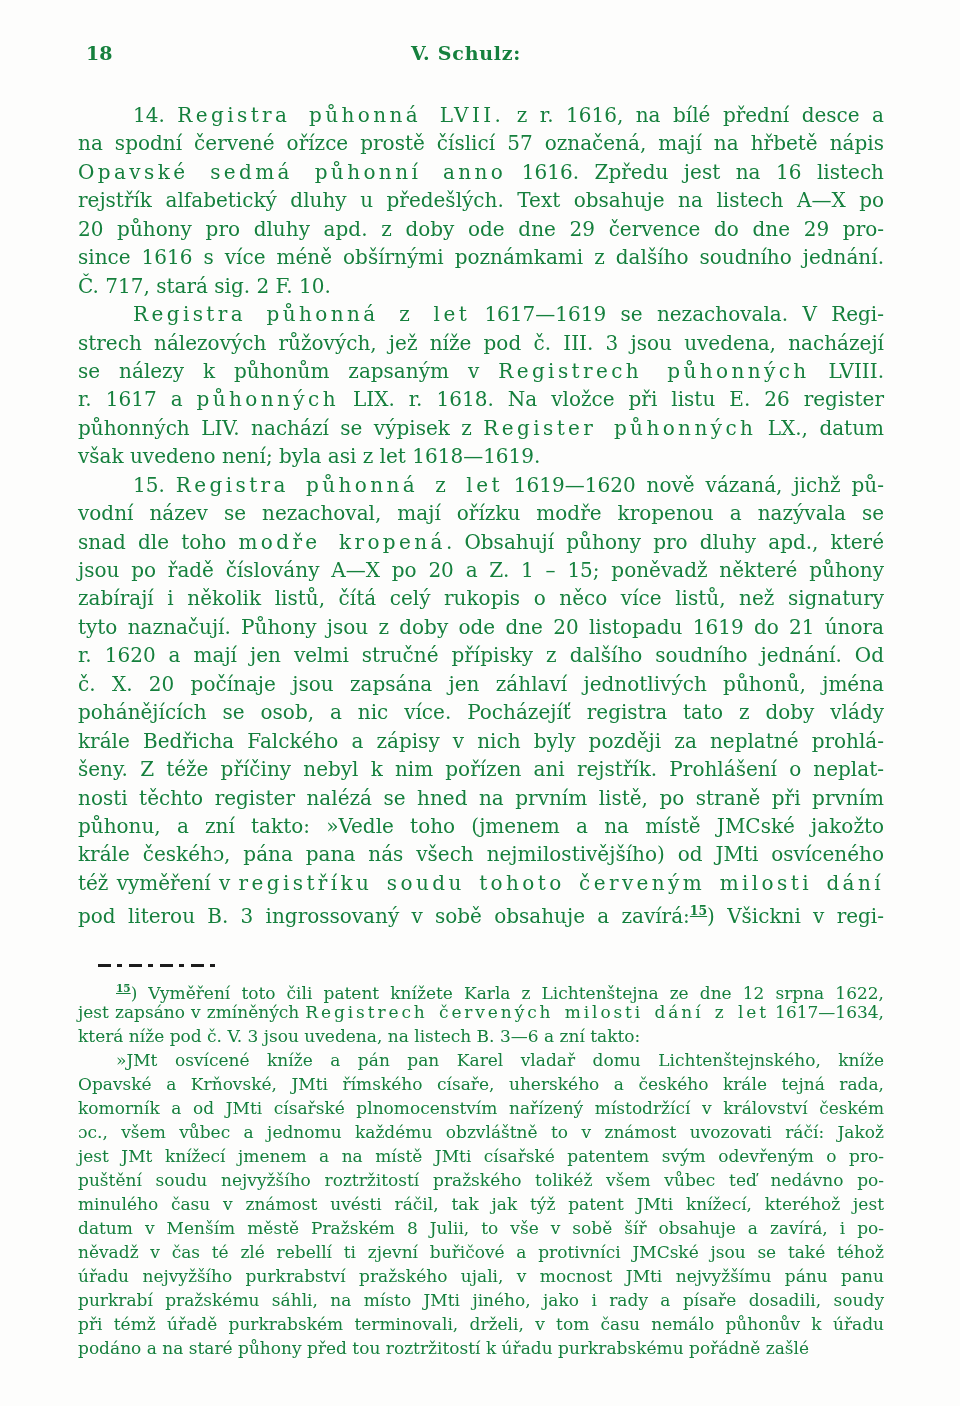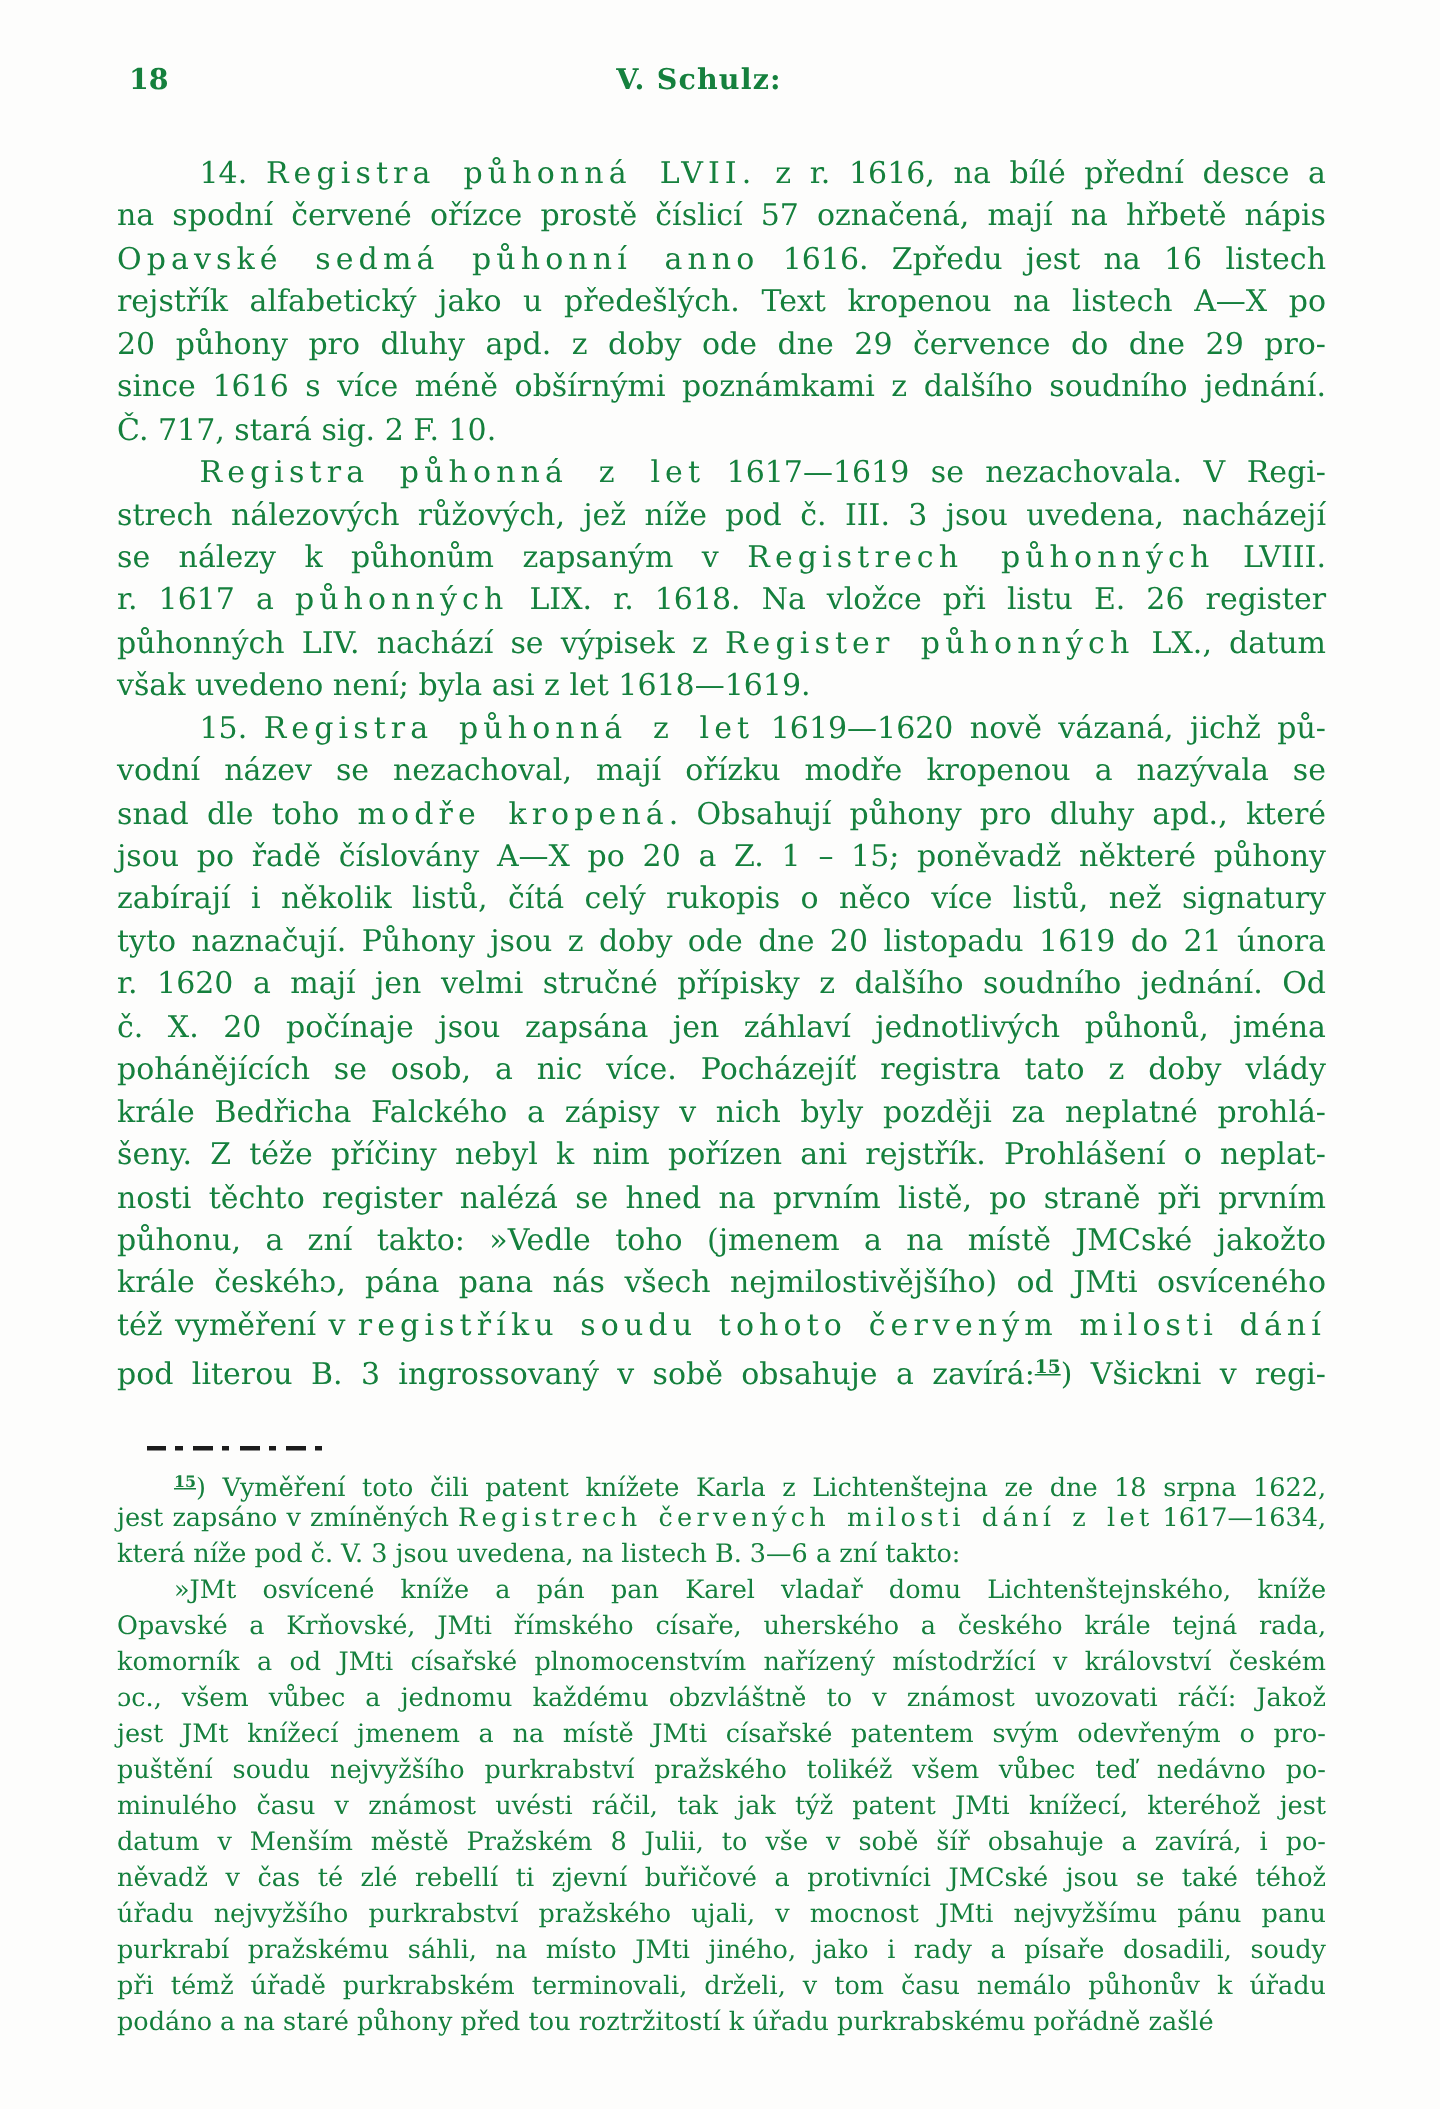--- a/index.html
+++ b/index.html
@@ -90,21 +90,21 @@
 
   <div class="header">
     <span class="page-num">18</span>
     <span class="running-title">V. Schulz:</span>
   </div>
 
   <div class="body-block">
       <div class="line ind"><span>14. </span><span class="sp">Registra půhonná LVII.</span><span> z r. 1616, na bílé přední desce a</span></div>
       <div class="line"><span>na spodní červené ořízce prostě číslicí 57 označená, mají na hřbetě nápis</span></div>
       <div class="line"><span class="sp">Opavské sedmá půhonní anno</span><span> 1616. Zpředu jest na 16 listech</span></div>
-      <div class="line"><span>rejstřík alfabetický jako u předešlých. Text kropenou na listech A—X po</span></div>
+      <div class="line"><span>rejstřík alfabetický dluhy u předešlých. Text obsahuje na listech A—X po</span></div>
       <div class="line"><span>20 půhony pro dluhy apd. z doby ode dne 29 července do dne 29 pro-</span></div>
       <div class="line"><span>since 1616 s více méně obšírnými poznámkami z dalšího soudního jednání.</span></div>
       <div class="line nojust"><span>Č. 717, stará sig. 2 F. 10.</span></div>
       <div class="line ind"><span class="sp">Registra půhonná z let</span><span> 1617—1619 se nezachovala. V Regi-</span></div>
       <div class="line"><span>strech nálezových růžových, jež níže pod č. III. 3 jsou uvedena, nacházejí</span></div>
       <div class="line"><span>se nálezy k půhonům zapsaným v </span><span class="sp">Registrech půhonných</span><span> LVIII.</span></div>
       <div class="line"><span>r. 1617 a </span><span class="sp">půhonných</span><span> LIX. r. 1618. Na vložce při listu E. 26 register</span></div>
       <div class="line"><span>půhonných LIV. nachází se výpisek z </span><span class="sp">Register půhonných</span><span> LX., datum</span></div>
       <div class="line nojust"><span>však uvedeno není; byla asi z let 1618—1619.</span></div>
       <div class="line ind"><span>15. </span><span class="sp">Registra půhonná z let</span><span> 1619—1620 nově vázaná, jichž pů-</span></div>
@@ -121,29 +121,29 @@
       <div class="line"><span>nosti těchto register nalézá se hned na prvním listě, po straně při prvním</span></div>
       <div class="line"><span>půhonu, a zní takto: »Vedle toho (jmenem a na místě JMCské jakožto</span></div>
       <div class="line"><span>krále českéhɔ, pána pana nás všech nejmilostivějšího) od JMti osvíceného</span></div>
       <div class="line"><span>též vyměření v </span><span class="sp">registříku soudu tohoto červeným milosti dání</span></div>
       <div class="line"><span>pod literou B. 3 ingrossovaný v sobě obsahuje a zavírá:</span><span class="sup">15</span><span>) Všickni v regi-</span></div>
     </div>
 
   <div class="divider"></div>
 
   <div class="fn-block">
-      <div class="line ind"><span class="sup">15</span><span>) Vyměření toto čili patent knížete Karla z Lichtenštejna ze dne 18 srpna 1622,</span></div>
+      <div class="line ind"><span class="sup">15</span><span>) Vyměření toto čili patent knížete Karla z Lichtenštejna ze dne 12 srpna 1622,</span></div>
       <div class="line"><span>jest zapsáno v zmíněných </span><span class="sp">Registrech červených milosti dání z let</span><span> 1617—1634,</span></div>
       <div class="line nojust"><span>která níže pod č. V. 3 jsou uvedena, na listech B. 3—6 a zní takto:</span></div>
       <div class="line ind"><span>»JMt osvícené kníže a pán pan Karel vladař domu Lichtenštejnského, kníže</span></div>
       <div class="line"><span>Opavské a Krňovské, JMti římského císaře, uherského a českého krále tejná rada,</span></div>
       <div class="line"><span>komorník a od JMti císařské plnomocenstvím nařízený místodržící v království českém</span></div>
       <div class="line"><span>ɔc., všem vůbec a jednomu každému obzvláštně to v známost uvozovati ráčí: Jakož</span></div>
       <div class="line"><span>jest JMt knížecí jmenem a na místě JMti císařské patentem svým odevřeným o pro-</span></div>
-      <div class="line"><span>puštění soudu nejvyžšího purkrabství pražského tolikéž všem vůbec teď nedávno po-</span></div>
+      <div class="line"><span>puštění soudu nejvyžšího roztržitostí pražského tolikéž všem vůbec teď nedávno po-</span></div>
       <div class="line"><span>minulého času v známost uvésti ráčil, tak jak týž patent JMti knížecí, kteréhož jest</span></div>
       <div class="line"><span>datum v Menším městě Pražském 8 Julii, to vše v sobě šíř obsahuje a zavírá, i po-</span></div>
       <div class="line"><span>něvadž v čas té zlé rebellí ti zjevní buřičové a protivníci JMCské jsou se také téhož</span></div>
       <div class="line"><span>úřadu nejvyžšího purkrabství pražského ujali, v mocnost JMti nejvyžšímu pánu panu</span></div>
       <div class="line"><span>purkrabí pražskému sáhli, na místo JMti jiného, jako i rady a písaře dosadili, soudy</span></div>
       <div class="line"><span>při témž úřadě purkrabském terminovali, drželi, v tom času nemálo půhonův k úřadu</span></div>
       <div class="line nojust"><span>podáno a na staré půhony před tou roztržitostí k úřadu purkrabskému pořádně zašlé</span></div>
     </div>
 
 </div>

